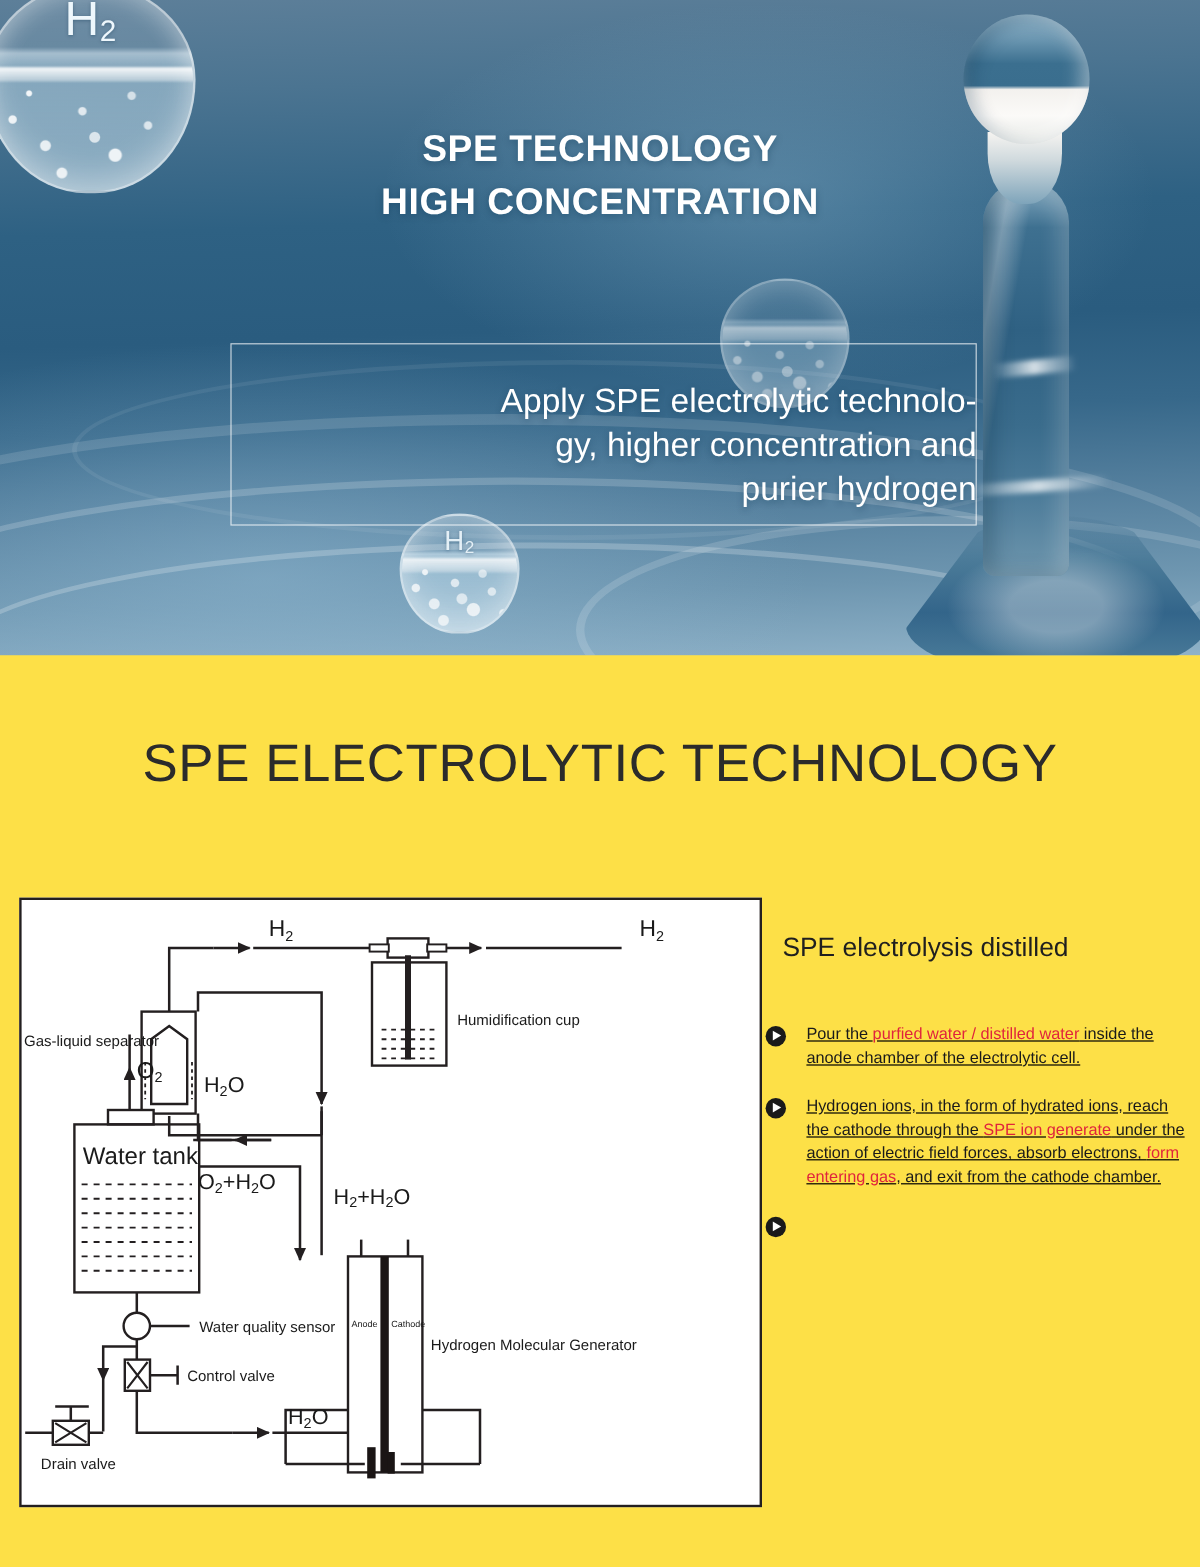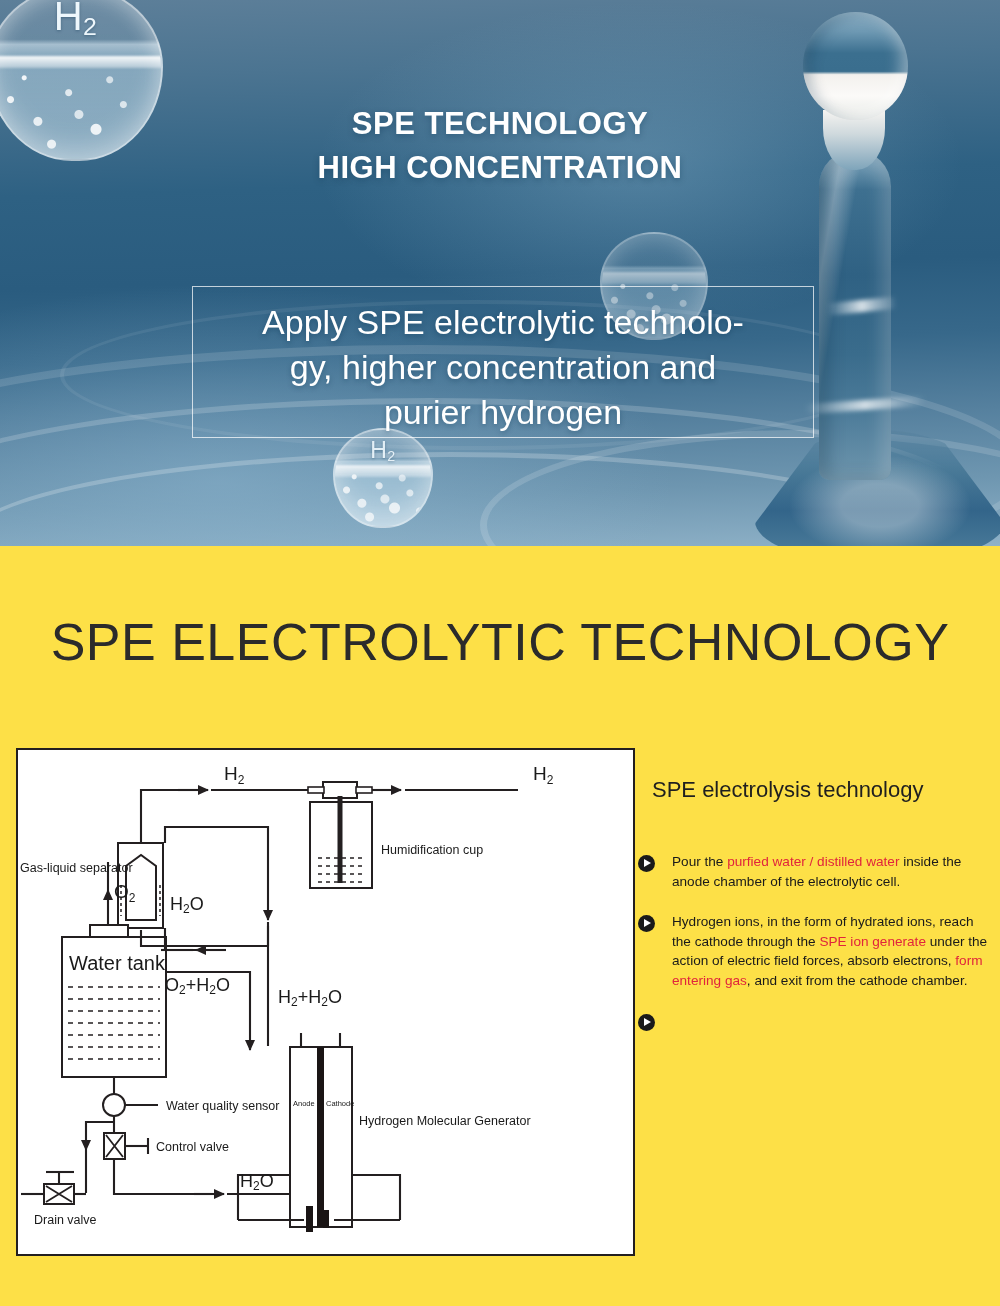--- a/index.html
+++ b/index.html
@@ -153,37 +153,37 @@
   }
   .banner-subbox {
     position: absolute;
     left: 192px; top: 286px;
     width: 622px; height: 152px;
     border: 1px solid rgba(255,255,255,0.72);
     z-index: 5;
   }
   .banner-subtext {
     position: absolute;
-    left: 192px; top: 300px; width: 622px;
-    text-align: center;
+    left: 192px; top: 316px; width: 622px;
+    text-align: right;
     color: #ffffff;
-    font-size: 34px;
+    font-size: 28px;
     line-height: 1.32;
     text-shadow: 0 2px 5px rgba(0,45,75,0.35);
     white-space: pre-line;
     z-index: 6;
   }
 
   
   .section-title {
     position: absolute;
     left: 0; top: 612px;
     width: 1000px;
     text-align: center;
-    font-size: 52px;
+    font-size: 44px;
     color: #2b2b2b;
     letter-spacing: 0.5px;
     font-weight: normal;
   }
 
   
   .diagram-box {
     position: absolute;
     left: 16px; top: 748px;
     width: 619px; height: 508px;
@@ -194,21 +194,21 @@
 
   
   .tech-heading {
     position: absolute;
     left: 652px; top: 777px;
     font-size: 22px;
     color: #1f1f1f;
     font-weight: normal;
   }
   .bullets { position: absolute; left: 638px; top: 852px; width: 356px; }
-  .bullet { position: relative; padding-left: 34px; margin-bottom: 21px; }
+  .bullet { position: relative; padding-left: 34px; margin-bottom: 21px; text-decoration: underline; }
   .bullet-icon {
     position: absolute; left: 0; top: 3px;
     width: 17px; height: 17px;
     border-radius: 50%;
     background: #1a1a1a;
   }
   .bullet-icon::after {
     content: "";
     position: absolute;
     left: 6px; top: 4px;
@@ -393,20 +393,20 @@
         <text x="138" y="401" font-size="12.5">Control valve</text>
         <text x="16" y="474" font-size="12.5">Drain valve</text>
         <text x="222" y="437" font-size="18">H<tspan font-size="12" dy="3">2</tspan><tspan font-size="18" dy="-3">O</tspan></text>
         <text x="275" y="356" font-size="7.5">Anode</text>
         <text x="308" y="356" font-size="7.5">Cathode</text>
         <text x="341" y="375" font-size="12.5">Hydrogen Molecular Generator</text>
       </g>
     </svg>
   </div>
 
-  <div class="tech-heading">SPE electrolysis technology</div>
+  <div class="tech-heading">SPE electrolysis distilled</div>
   <div class="bullets" id="bullets">
       <div class="bullet"><span class="bullet-icon"></span><span class="bullet-text"><span>Pour the </span><span class="hl">purfied water / distilled water</span><span> inside the anode chamber of the electrolytic cell.</span></span></div>
       <div class="bullet"><span class="bullet-icon"></span><span class="bullet-text"><span>Hydrogen ions, in the form of hydrated ions, reach the cathode through the </span><span class="hl">SPE ion generate</span><span> under the action of electric field forces, absorb electrons, </span><span class="hl">form entering gas</span><span>, and exit from the cathode chamber.</span></span></div>
       <div class="bullet"><span class="bullet-icon"></span></div>
     </div>
 
 </div>
 
 </body></html>

